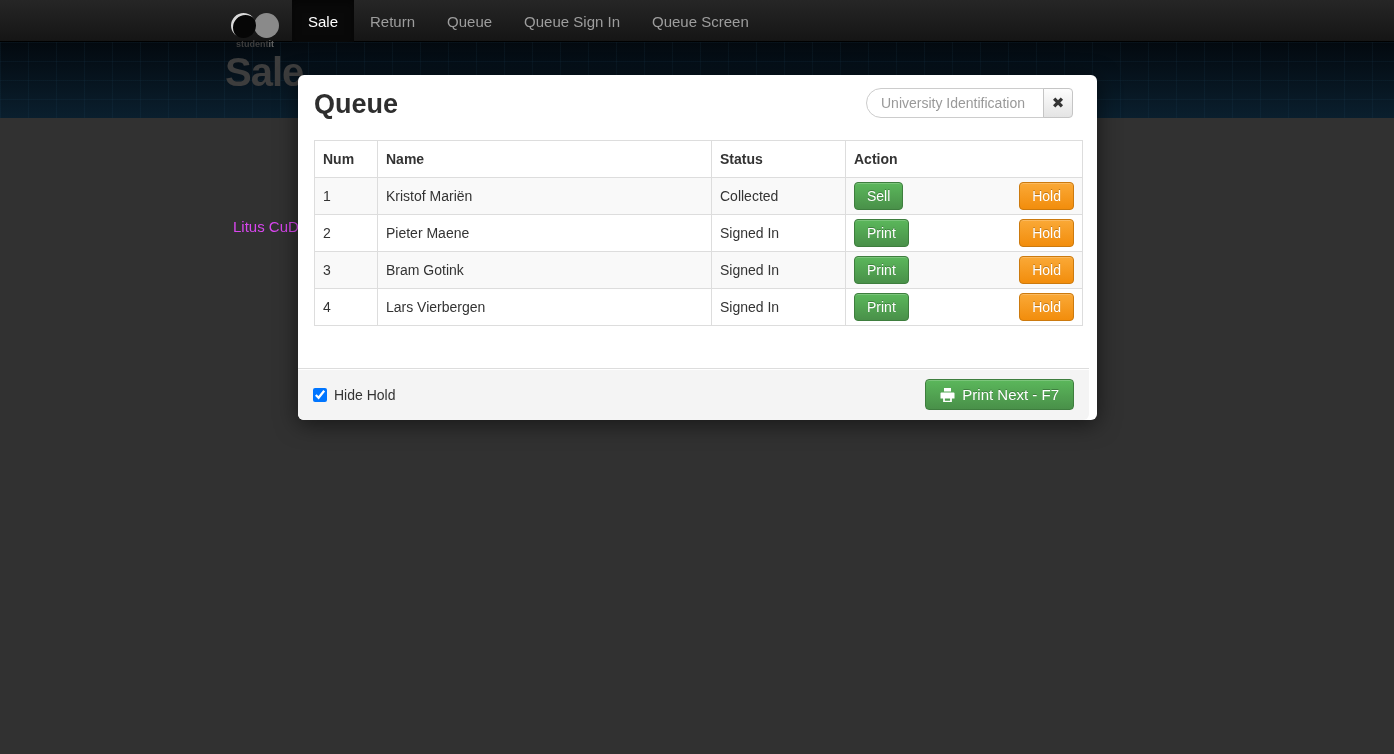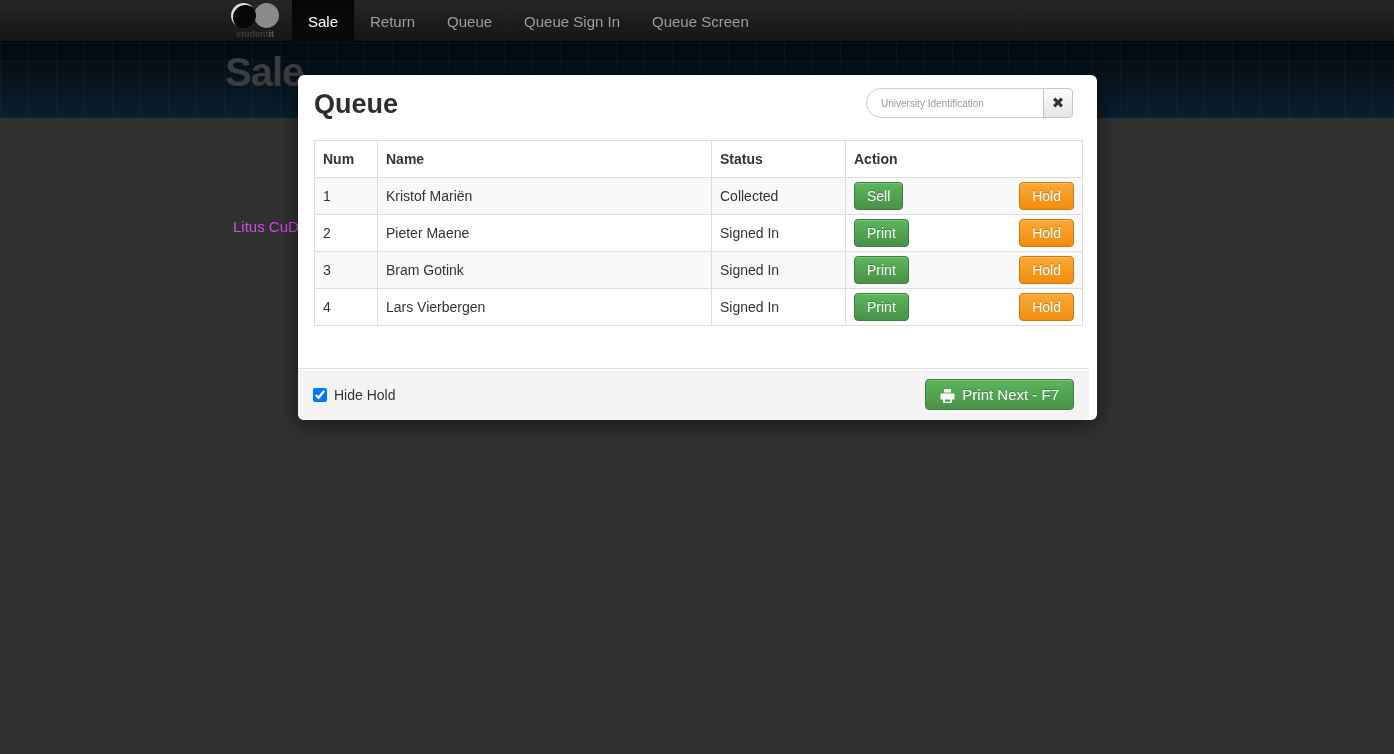--- a/index.html
+++ b/index.html
@@ -12,21 +12,21 @@
   }
 
   
   .navbar {
     position:absolute; top:0; left:0; right:0; height:42px;
     background:linear-gradient(#262626,#151515);
     border-bottom:1px solid #000;
     z-index:30;
   }
   .logo {
-    position:absolute; left:226px; top:3px; width:58px; text-align:center; cursor:pointer;
+    position:absolute; left:226px; top:13px; width:58px; text-align:center; cursor:pointer;
   }
   .logo-circles { position:relative; width:48px; height:26px; margin:0 auto; }
   .circle-right {
     position:absolute; right:0; top:0; width:25px; height:25px; border-radius:50%;
     background:#8a8a8a;
   }
   .circle-left {
     position:absolute; left:0; top:0; width:25px; height:25px; border-radius:50%;
     background:#060606; z-index:2;
     box-shadow:inset 2px 2px 0 rgba(255,255,255,.85);
@@ -73,21 +73,21 @@
   .modal-header {
     display:flex; justify-content:space-between; align-items:flex-start;
     padding:12px 24px 0 16px;
   }
   .modal-title { font-size:27px; font-weight:bold; color:#2e2e2e; line-height:34px; }
 
   .input-group { display:flex; align-items:stretch; margin-top:1px; }
   .uid-input {
     width:178px; height:30px;
     border:1px solid #cccccc; border-radius:15px 0 0 15px;
-    padding:0 8px 0 14px; font-size:10px; color:#555;
+    padding:0 8px 0 14px; font-size:14px; color:#555;
     font-family:"Liberation Sans", sans-serif; outline:none;
   }
   .uid-input::placeholder { color:#999; opacity:1; }
   .uid-clear {
     width:30px; height:30px; margin-left:-1px;
     background:linear-gradient(#fdfdfd,#e4e4e4);
     border:1px solid #c5c5c5; border-radius:0 4px 4px 0;
     font-size:15px; font-weight:bold; color:#333;
     display:flex; align-items:center; justify-content:center; cursor:pointer;
     font-family:"DejaVu Sans", sans-serif;
@@ -117,21 +117,21 @@
   .modal-footer {
     position:absolute; bottom:0; left:0; right:8px; height:52px;
     background:#f4f4f4; border-top:1px solid #ddd;
     border-radius:0 0 6px 6px;
     box-shadow:inset 0 1px 0 #fff;
     display:flex; justify-content:space-between; align-items:center;
     padding:0 15px;
   }
   .hide-hold { display:flex; align-items:center; gap:7px; font-size:14px; color:#333; cursor:pointer; }
   .hide-hold input { width:14px; height:14px; cursor:pointer; }
-  .print-next { display:flex; align-items:flex-end; gap:7px; font-size:15px; padding:6px 14px; }
+  .print-next { display:flex; align-items:center; gap:7px; font-size:15px; padding:6px 14px; }
 </style>
 </head>
 <body>
 
 <div class="navbar">
   <div class="logo">
     <div class="logo-circles">
       <span class="circle-right"></span>
       <span class="circle-left"></span>
     </div>

